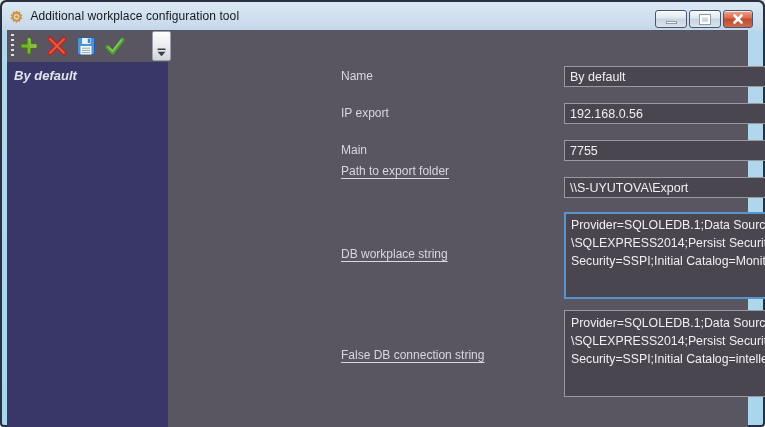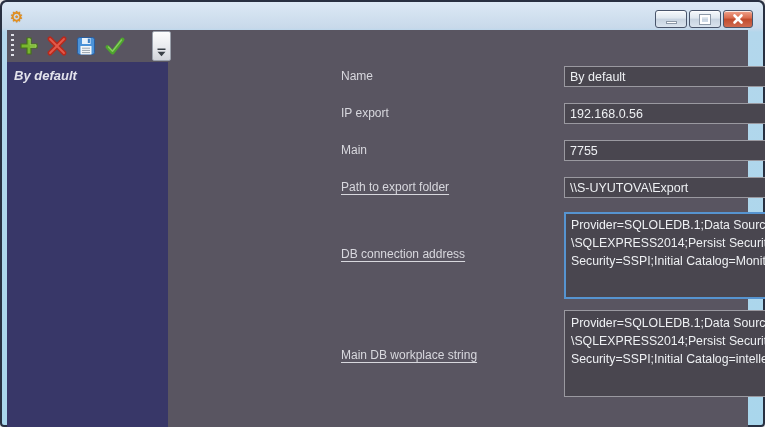--- a/index.html
+++ b/index.html
@@ -42,31 +42,32 @@
   
   .main{position:absolute;left:161px;top:0;right:0;bottom:0;}
   .flabel{position:absolute;left:173px;font-size:12px;color:#d8d8de;white-space:nowrap;}
   .flabel.ul{text-decoration:underline;text-underline-offset:3px;}
   .fin{position:absolute;left:396px;width:343px;height:21px;background:#49464f;border:1px solid #9a99a0;
        color:#eef0f3;font-size:12.5px;padding:0 5px;outline:none;}
   .farea{position:absolute;left:396px;width:343px;height:87px;background:#49464f;border:1px solid #9a99a0;
        color:#eef0f3;font-size:12.3px;line-height:18px;padding:3px 6px;resize:none;overflow:hidden;outline:none;white-space:pre-wrap;}
   .farea.focused{border:2px solid #5694d0;padding:2px 5px;}
 
-  .l0{top:39px}.l1{top:76px}.l2{top:113px}.l3{top:150px}.l4{top:217px}.l5{top:318px}
+  .l0{top:39px}.l1{top:76px}.l2{top:113px}.l3{top:134px}.l4{top:217px}.l5{top:318px}
   .i0{top:36px}.i1{top:73px}.i2{top:110px}.i3{top:147px}.a4{top:182px}.a5{top:280px}
 </style>
 </head>
 <body>
 
 <div class="window">
   <div class="frame"></div>
 
   <div class="titlebar">
     <span class="app-icon">⚙</span>
+    <span class="title">Additional workplace configuration tool</span>
     <div class="win-controls">
       <div class="winbtn minmax">
         <span class="glyph-min"></span>
       </div>
       <div class="winbtn minmax">
         <span class="glyph-max"></span>
       </div>
       <div class="winbtn closebtn">
         <svg width="12" height="12" viewBox="0 0 12 12">
           <line x1="2.5" y1="2.5" x2="9.5" y2="9.5" stroke="#ffffff" stroke-width="2.6" stroke-linecap="round"></line>
@@ -135,25 +136,25 @@
 
       <span class="flabel l1">IP export</span>
       <input class="fin i1" type="text" value="192.168.0.56" style="">
 
       <span class="flabel l2">Main</span>
       <input class="fin i2" type="text" value="7755" style="">
 
       <span class="flabel l3 ul">Path to export folder</span>
       <input class="fin i3" type="text" value="\\S-UYUTOVA\Export" style="">
 
-      <span class="flabel l4 ul">DB connection address</span>
+      <span class="flabel l4 ul">DB workplace string</span>
       <textarea class="farea a4 focused" spellcheck="false" style="">Provider=SQLOLEDB.1;Data Source=192.168.0.56
 \SQLEXPRESS2014;Persist Security Info=False;Integrated
 Security=SSPI;Initial Catalog=MonitorSSTV</textarea>
 
-      <span class="flabel l5 ul">Main DB workplace string</span>
+      <span class="flabel l5 ul">False DB connection string</span>
       <textarea class="farea a5" spellcheck="false" style="">Provider=SQLOLEDB.1;Data Source=192.168.0.56
 \SQLEXPRESS2014;Persist Security Info=False;Integrated
 Security=SSPI;Initial Catalog=intellect</textarea>
 
     </div>
   </div>
 </div>
 
 </body></html>

